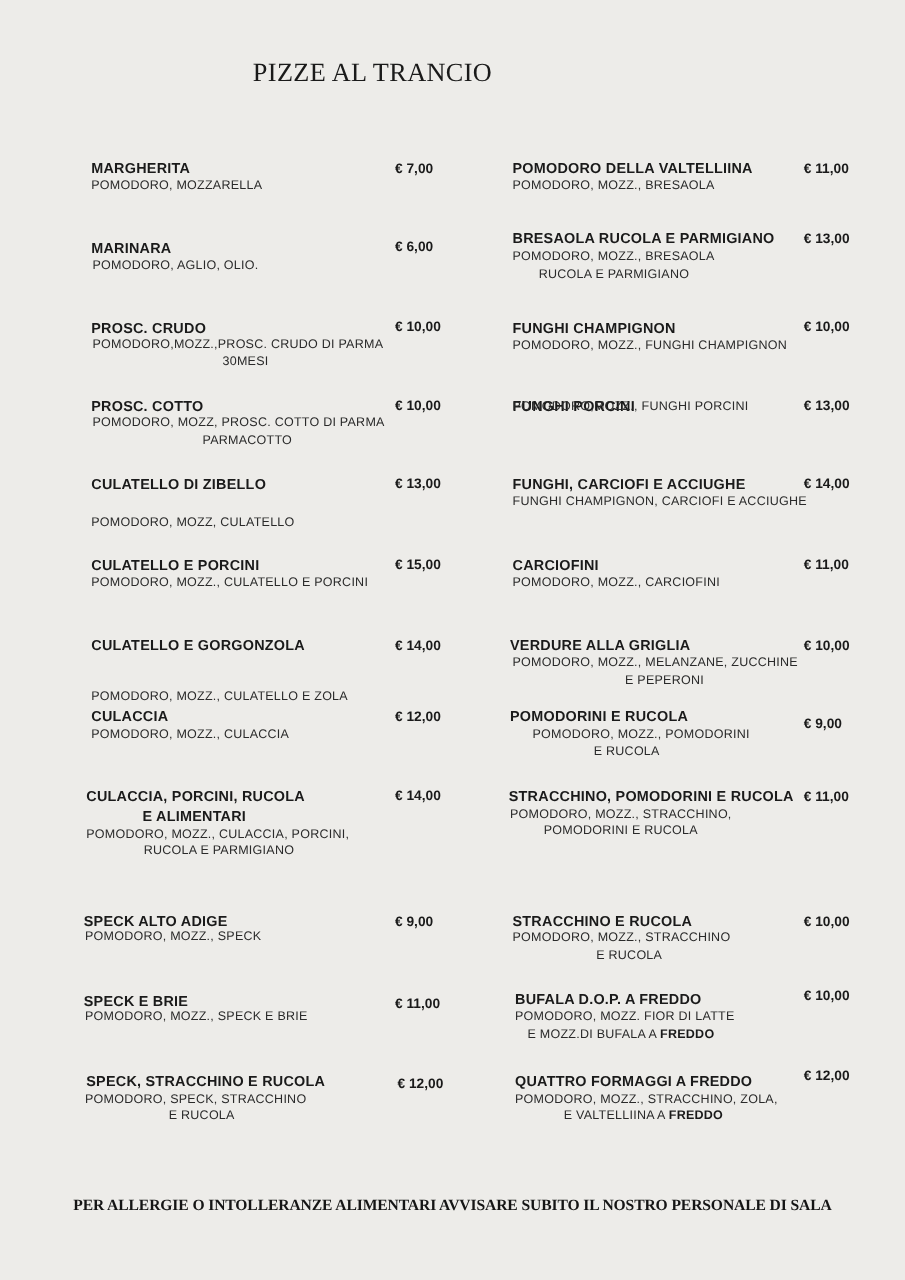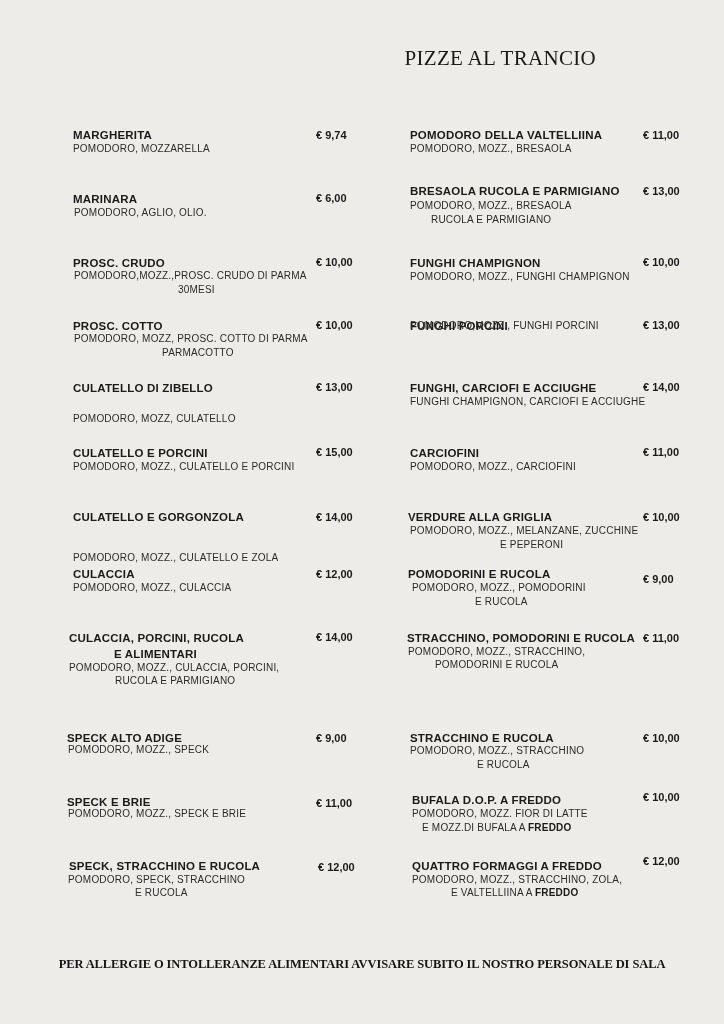--- a/index.html
+++ b/index.html
@@ -6,21 +6,21 @@
     body {
       width: 724px; height: 1024px;
       background: #edece9;
       position: relative;
       overflow: hidden;
       color: #1c1c1c;
       font-family: "Liberation Sans", "DejaVu Sans", sans-serif;
     }
     .title {
       position: absolute; left: 0; top: 46px; width: 596px;
-      text-align: right;
+      text-align: center;
       font-family: "Liberation Serif", "DejaVu Serif", serif;
       font-size: 21px; letter-spacing: 0.3px; color: #1a1a1a;
     }
     .name {
       position: absolute; white-space: nowrap;
       font-weight: bold; font-size: 11.5px; letter-spacing: 0.2px; color: #1a1a1a;
     }
     .desc {
       position: absolute; white-space: nowrap;
       font-size: 10px; letter-spacing: 0.2px; color: #2a2a2a;
@@ -38,21 +38,21 @@
     }
   </style>
 </head>
 <body>
 
 <div class="title">PIZZE AL TRANCIO</div>
 
 <div>
   <div class="name" style="left:73px;top:129px">MARGHERITA</div>
   <div class="desc" style="left:73px;top:143px">POMODORO, MOZZARELLA</div>
-  <div class="price" style="left:316px;top:129px">€ 9,74</div>
+  <div class="price" style="left:316px;top:129px">€ 7,00</div>
 </div>
 
 <div>
   <div class="name" style="left:73px;top:193px">MARINARA</div>
   <div class="desc" style="left:74px;top:207px">POMODORO, AGLIO, OLIO.</div>
   <div class="price" style="left:316px;top:192px">€ 6,00</div>
 </div>
 
 <div>
   <div class="name" style="left:73px;top:257px">PROSC. CRUDO</div>
@@ -158,21 +158,21 @@
 
 <div>
   <div class="name" style="left:408px;top:511px">VERDURE ALLA GRIGLIA</div>
   <div class="desc" style="left:410px;top:525px">POMODORO, MOZZ., MELANZANE, ZUCCHINE</div>
   <div class="desc" style="left:500px;top:539px">E PEPERONI</div>
   <div class="price" style="left:643px;top:511px">€ 10,00</div>
 </div>
 
 <div>
   <div class="name" style="left:408px;top:568px">POMODORINI E RUCOLA</div>
-  <div class="desc" style="left:412px;top:582px">POMODORO, MOZZ., POMODORINI</div>
+  <div class="desc" style="left:426px;top:582px">POMODORO, MOZZ., POMODORINI</div>
   <div class="desc" style="left:475px;top:596px">E RUCOLA</div>
   <div class="price" style="left:643px;top:573px">€ 9,00</div>
 </div>
 
 <div>
   <div class="name" style="left:407px;top:632px">STRACCHINO, POMODORINI E RUCOLA</div>
   <div class="desc" style="left:408px;top:646px">POMODORO, MOZZ., STRACCHINO,</div>
   <div class="desc" style="left:435px;top:659px">POMODORINI E RUCOLA</div>
   <div class="price" style="left:643px;top:632px">€ 11,00</div>
 </div>

